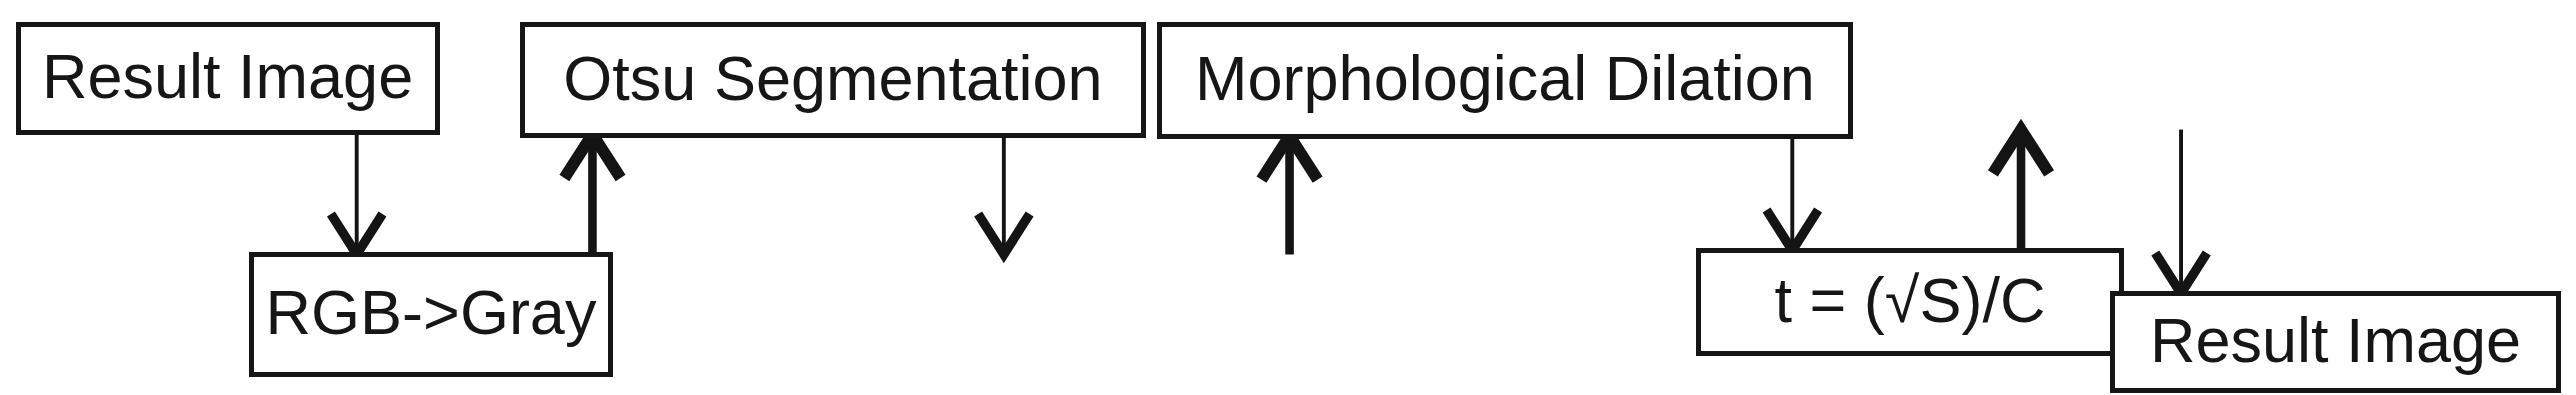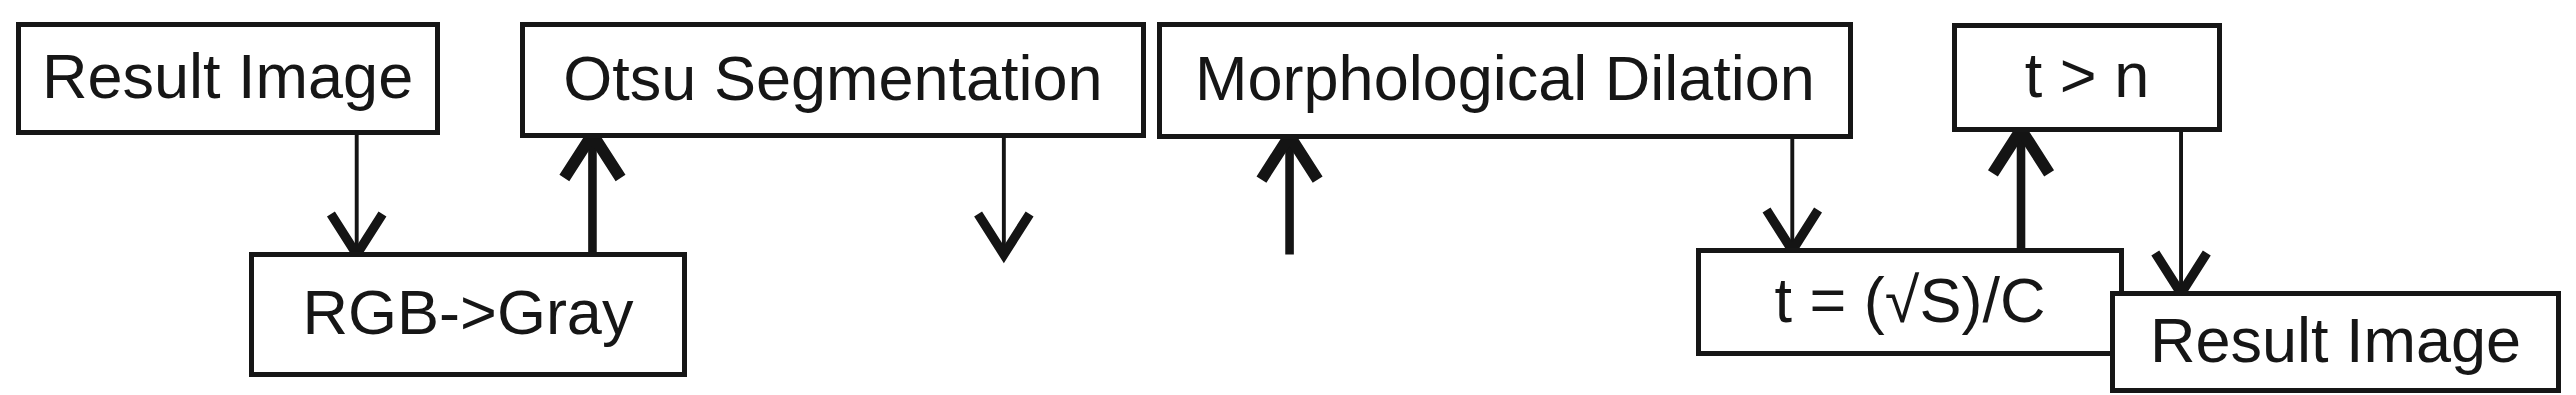--- a/index.html
+++ b/index.html
@@ -81,24 +81,21 @@
     </svg>
 <div class="node" style="left: 15.6px; top: 22px; width: 424px; height: 113px;">
       <span class="lbl">Result Image</span>
     </div>
     <div class="node" style="left: 482px; top: 22px; width: 626px; height: 116px; margin-left: 38px;">
       <span class="lbl">Otsu Segmentation</span>
     </div>
     <div class="node" style="left: 1157px; top: 22px; width: 696px; height: 117px;">
       <span class="lbl">Morphological Dilation</span>
     </div>
-    <div class="node" style="left: 1952px; top: 23.4px; width: 270px; height: 109px;">
-      <span class="lbl">t &gt; n</span>
-    </div>
-    <div class="node" style="left: 249px; top: 252px; width: 438px; height: 125px;">
+    <div class="node" style="left: 249px; top: 252px; width: 364px; height: 125px;">
       <span class="lbl">RGB-&gt;Gray</span>
     </div>
     <div class="node" style="left: 1696px; top: 248px; width: 428px; height: 108px; align-items: center;">
       <span class="lbl">t = (√S)/C</span>
     </div>
     <div class="node" style="left: 2110px; top: 291px; width: 451px; height: 102px;">
       <span class="lbl">Result Image</span>
     </div>
   </div>
 

